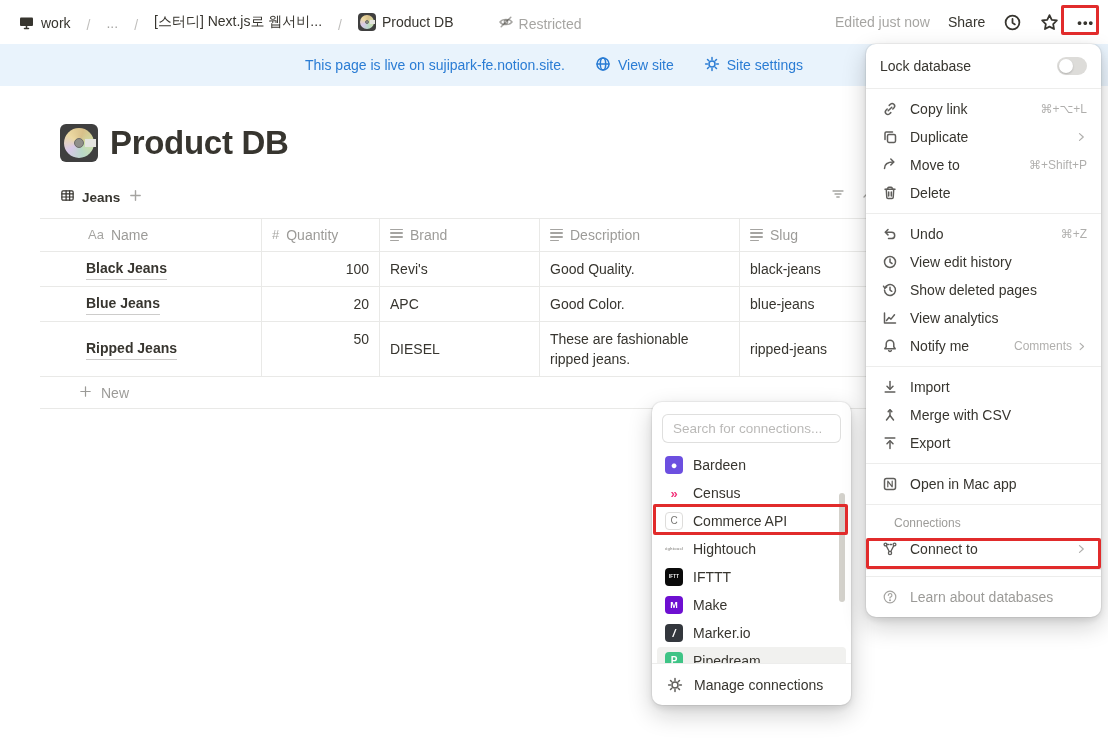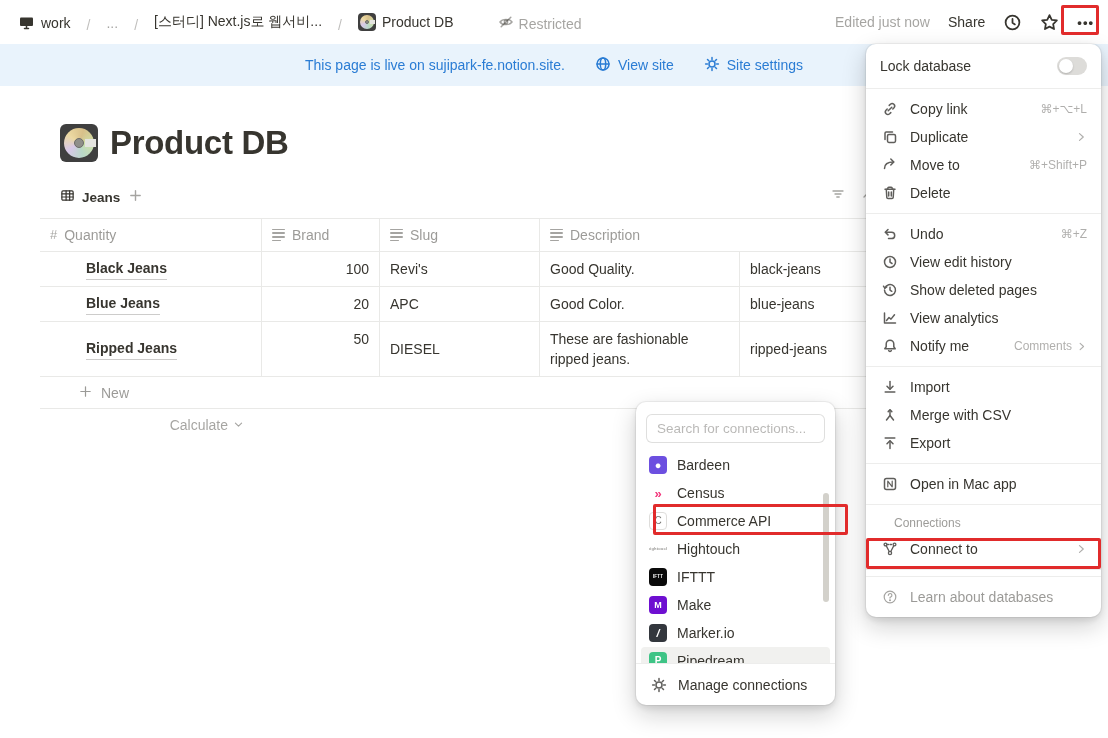--- a/index.html
+++ b/index.html
@@ -52,21 +52,21 @@
   .thead .c-qty{justify-content:flex-start}
   .namelink{font-weight:600;border-bottom:1px solid rgba(55,53,47,.25);padding-bottom:1px}
   .wrapcell{align-items:center;padding-top:7px;padding-bottom:7px}
   .newrow{display:flex;align-items:center;gap:8px;height:32px;padding-left:38px;color:rgba(55,53,47,.5);border-bottom:1px solid #e9e9e7;cursor:pointer}
   .calcrow{width:222px;height:32px;display:flex;align-items:center;justify-content:flex-end;padding-right:18px;gap:5px;color:rgba(55,53,47,.45);cursor:pointer}
   .lines-icon{display:inline-block;width:13px}
   .lines-icon span{display:block;height:1.6px;background:rgba(55,53,47,.45);margin:2.1px 0;border-radius:1px}
   .lines-icon span:nth-child(4){width:70%}
 
   
-  .popup{position:absolute;left:636px;top:402px;width:199px;height:303px;background:#fff;border-radius:10px;
+  .popup{position:absolute;left:652px;top:402px;width:199px;height:303px;background:#fff;border-radius:10px;
     box-shadow:0 0 0 1px rgba(15,15,15,.05),0 3px 6px rgba(15,15,15,.1),0 9px 24px rgba(15,15,15,.2);
     z-index:20;display:flex;flex-direction:column}
   .popup-search{margin:12px 10px 4px;height:29px;border:1px solid rgba(55,53,47,.16);border-radius:6px;padding:0 10px;background:#fff;width:calc(100% - 20px);font-size:13.5px;color:#37352f;outline:none;font-family:inherit}
   .popup-search::placeholder{color:rgba(55,53,47,.35)}
   .popup-list{flex:1;overflow:hidden;padding:4px 5px 0;position:relative}
   .conn-row{height:28px;display:flex;align-items:center;gap:10px;padding:0 8px;border-radius:4px;cursor:pointer}
   .conn-row.hovered{background:#f1f1ef}
   .conn-icon{width:18px;height:18px;border-radius:4px;display:flex;align-items:center;justify-content:center;color:#fff;flex:none;overflow:hidden}
   .conn-icon i{font-style:normal;font-weight:700;font-size:10px;line-height:1}
   .ci-0{background:#6c4fe0}.ci-0 i{font-size:11px}
@@ -214,50 +214,54 @@
       <span style="width:8px;overflow:hidden;display:inline-block">
         <svg width="16" height="16" viewBox="0 0 16 16" class="svg" style="stroke-width:1.3">
             <path d="M4 11 11 4"></path>
           </svg>
       </span>
     </span>
   </div>
 
   <div class="dbtable">
     <div class="trow thead">
+      <div class="tcell c-name">
+        <span class="typeglyph">Aa</span>
+        <span>Name</span>
+      </div>
       <div class="tcell c-qty">
         <span class="typeglyph">#</span>
         <span>Quantity</span>
       </div>
       <div class="tcell">
         <span class="lines-icon">
             <span></span>
             <span></span>
             <span></span>
             <span></span>
           </span>
         <span>Brand</span>
       </div>
       <div class="tcell">
         <span class="lines-icon">
             <span></span>
             <span></span>
             <span></span>
             <span></span>
           </span>
-        <span>Slug</span>
+        <span>Description</span>
       </div>
       <div class="tcell">
         <span class="lines-icon">
             <span></span>
             <span></span>
             <span></span>
             <span></span>
           </span>
-        <span>Description</span>
+        <span>Slug</span>
       </div>
     </div>
 
     <div class="trow">
       <div class="tcell c-name">
           <span class="namelink">Black Jeans</span>
         </div>
       <div class="tcell c-qty">100</div>
       <div class="tcell">Revi's</div>
       <div class="tcell">Good Quality.</div>
@@ -286,28 +290,20 @@
 
     <div class="newrow">
       <span>
         <svg width="15" height="15" viewBox="0 0 16 16" class="svg" style="stroke-width:1.3">
             <path d="M8 3v10M3 8h10"></path>
           </svg>
       </span>
       <span>New</span>
     </div>
 
-    <div class="calcrow">
-      <span>Calculate</span>
-      <span>
-        <svg width="11" height="11" viewBox="0 0 16 16" class="svg" style="stroke-width:1.6">
-            <path d="M3.5 6 8 10.5 12.5 6"></path>
-          </svg>
-      </span>
-    </div>
   </div>
 </main>
 
 <div class="popup">
   <input class="popup-search" type="text" placeholder="Search for connections..." style="">
   <div class="popup-list">
     <div class="conn-row">
       <span class="conn-icon ci-0">
           <i>●</i>
         </span>

